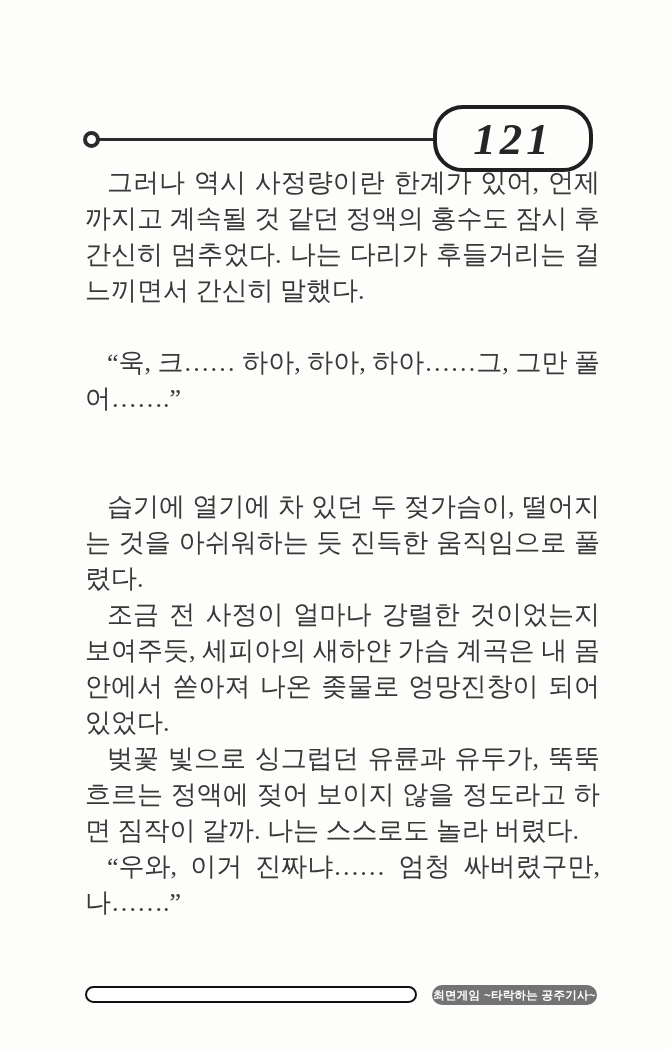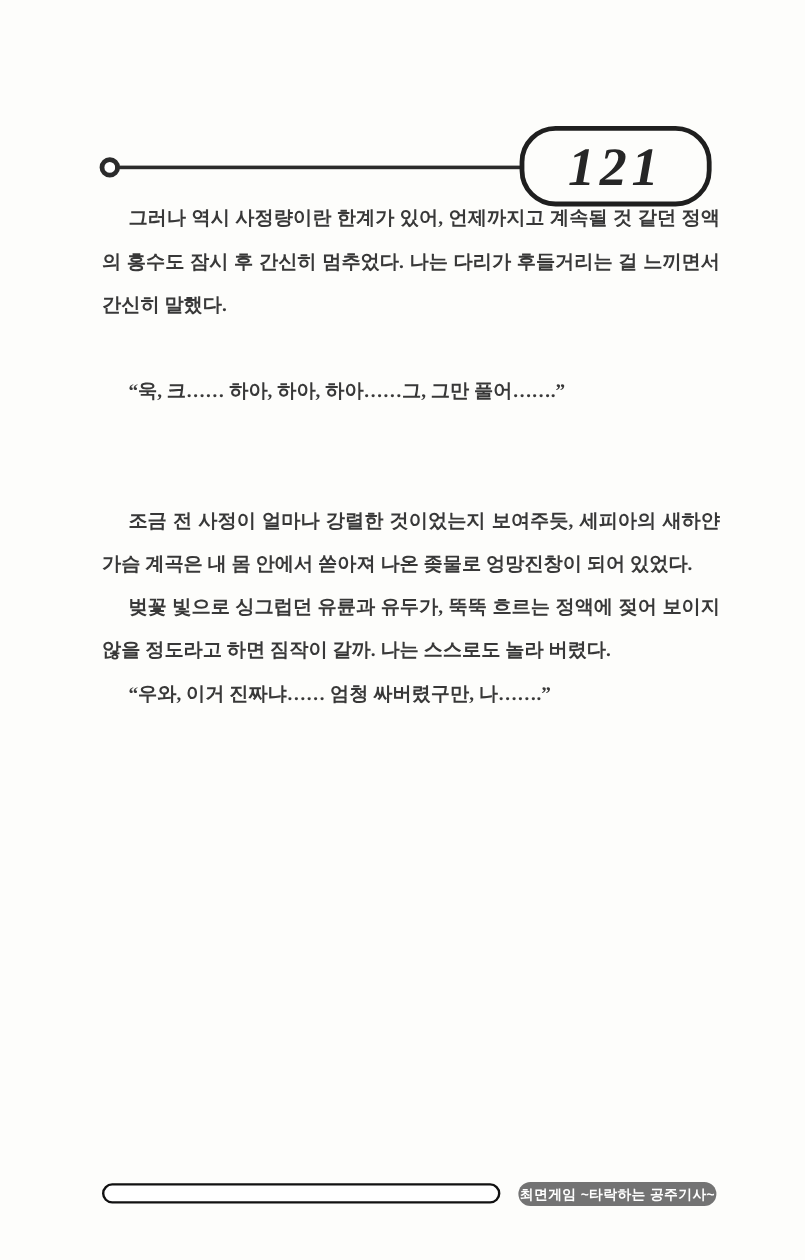--- a/index.html
+++ b/index.html
@@ -57,26 +57,25 @@
     z-index: 2;
     margin-top: 24px;
   }
 
   
   .text-column {
     position: absolute;
     left: 85px;
     top: 165px;
     width: 515px;
-    font-size: 16px;
+    font-size: 26px;
     line-height: 36px;
     text-align: justify;
     word-break: break-all;
     overflow-wrap: anywhere;
-    font-weight: bold;
   }
   .para {
     margin: 0;
     text-indent: 22px;
   }
   .spacer {
     height: 36px;
   }
 
   
@@ -115,20 +114,21 @@
   <div class="header-ring"></div>
   <div class="header-rule"></div>
   <div class="page-number-badge">121</div>
 
   <div class="text-column">
     <p class="para">그러나 역시 사정량이란 한계가 있어, 언제까지고 계속될 것 같던 정액의 홍수도 잠시 후 간신히 멈추었다. 나는 다리가 후들거리는 걸 느끼면서 간신히 말했다.</p>
     <div class="spacer"></div>
     <p class="para">“욱, 크…… 하아, 하아, 하아……그, 그만 풀어…….”</p>
     <div class="spacer"></div>
     <div class="spacer"></div>
+    <p class="para">습기에 열기에 차 있던 두 젖가슴이, 떨어지는 것을 아쉬워하는 듯 진득한 움직임으로 풀렸다.</p>
     <p class="para">조금 전 사정이 얼마나 강렬한 것이었는지 보여주듯, 세피아의 새하얀 가슴 계곡은 내 몸 안에서 쏟아져 나온 좆물로 엉망진창이 되어 있었다.</p>
     <p class="para">벚꽃 빛으로 싱그럽던 유륜과 유두가, 뚝뚝 흐르는 정액에 젖어 보이지 않을 정도라고 하면 짐작이 갈까. 나는 스스로도 놀라 버렸다.</p>
     <p class="para">“우와, 이거 진짜냐…… 엄청 싸버렸구만, 나…….”</p>
   </div>
 
   <div class="footer-rule"></div>
   <div class="series-title-badge" style="background: #737373; color: rgb(255, 255, 255);">최면게임 ~타락하는 공주기사~</div>
 
 </div>
 

